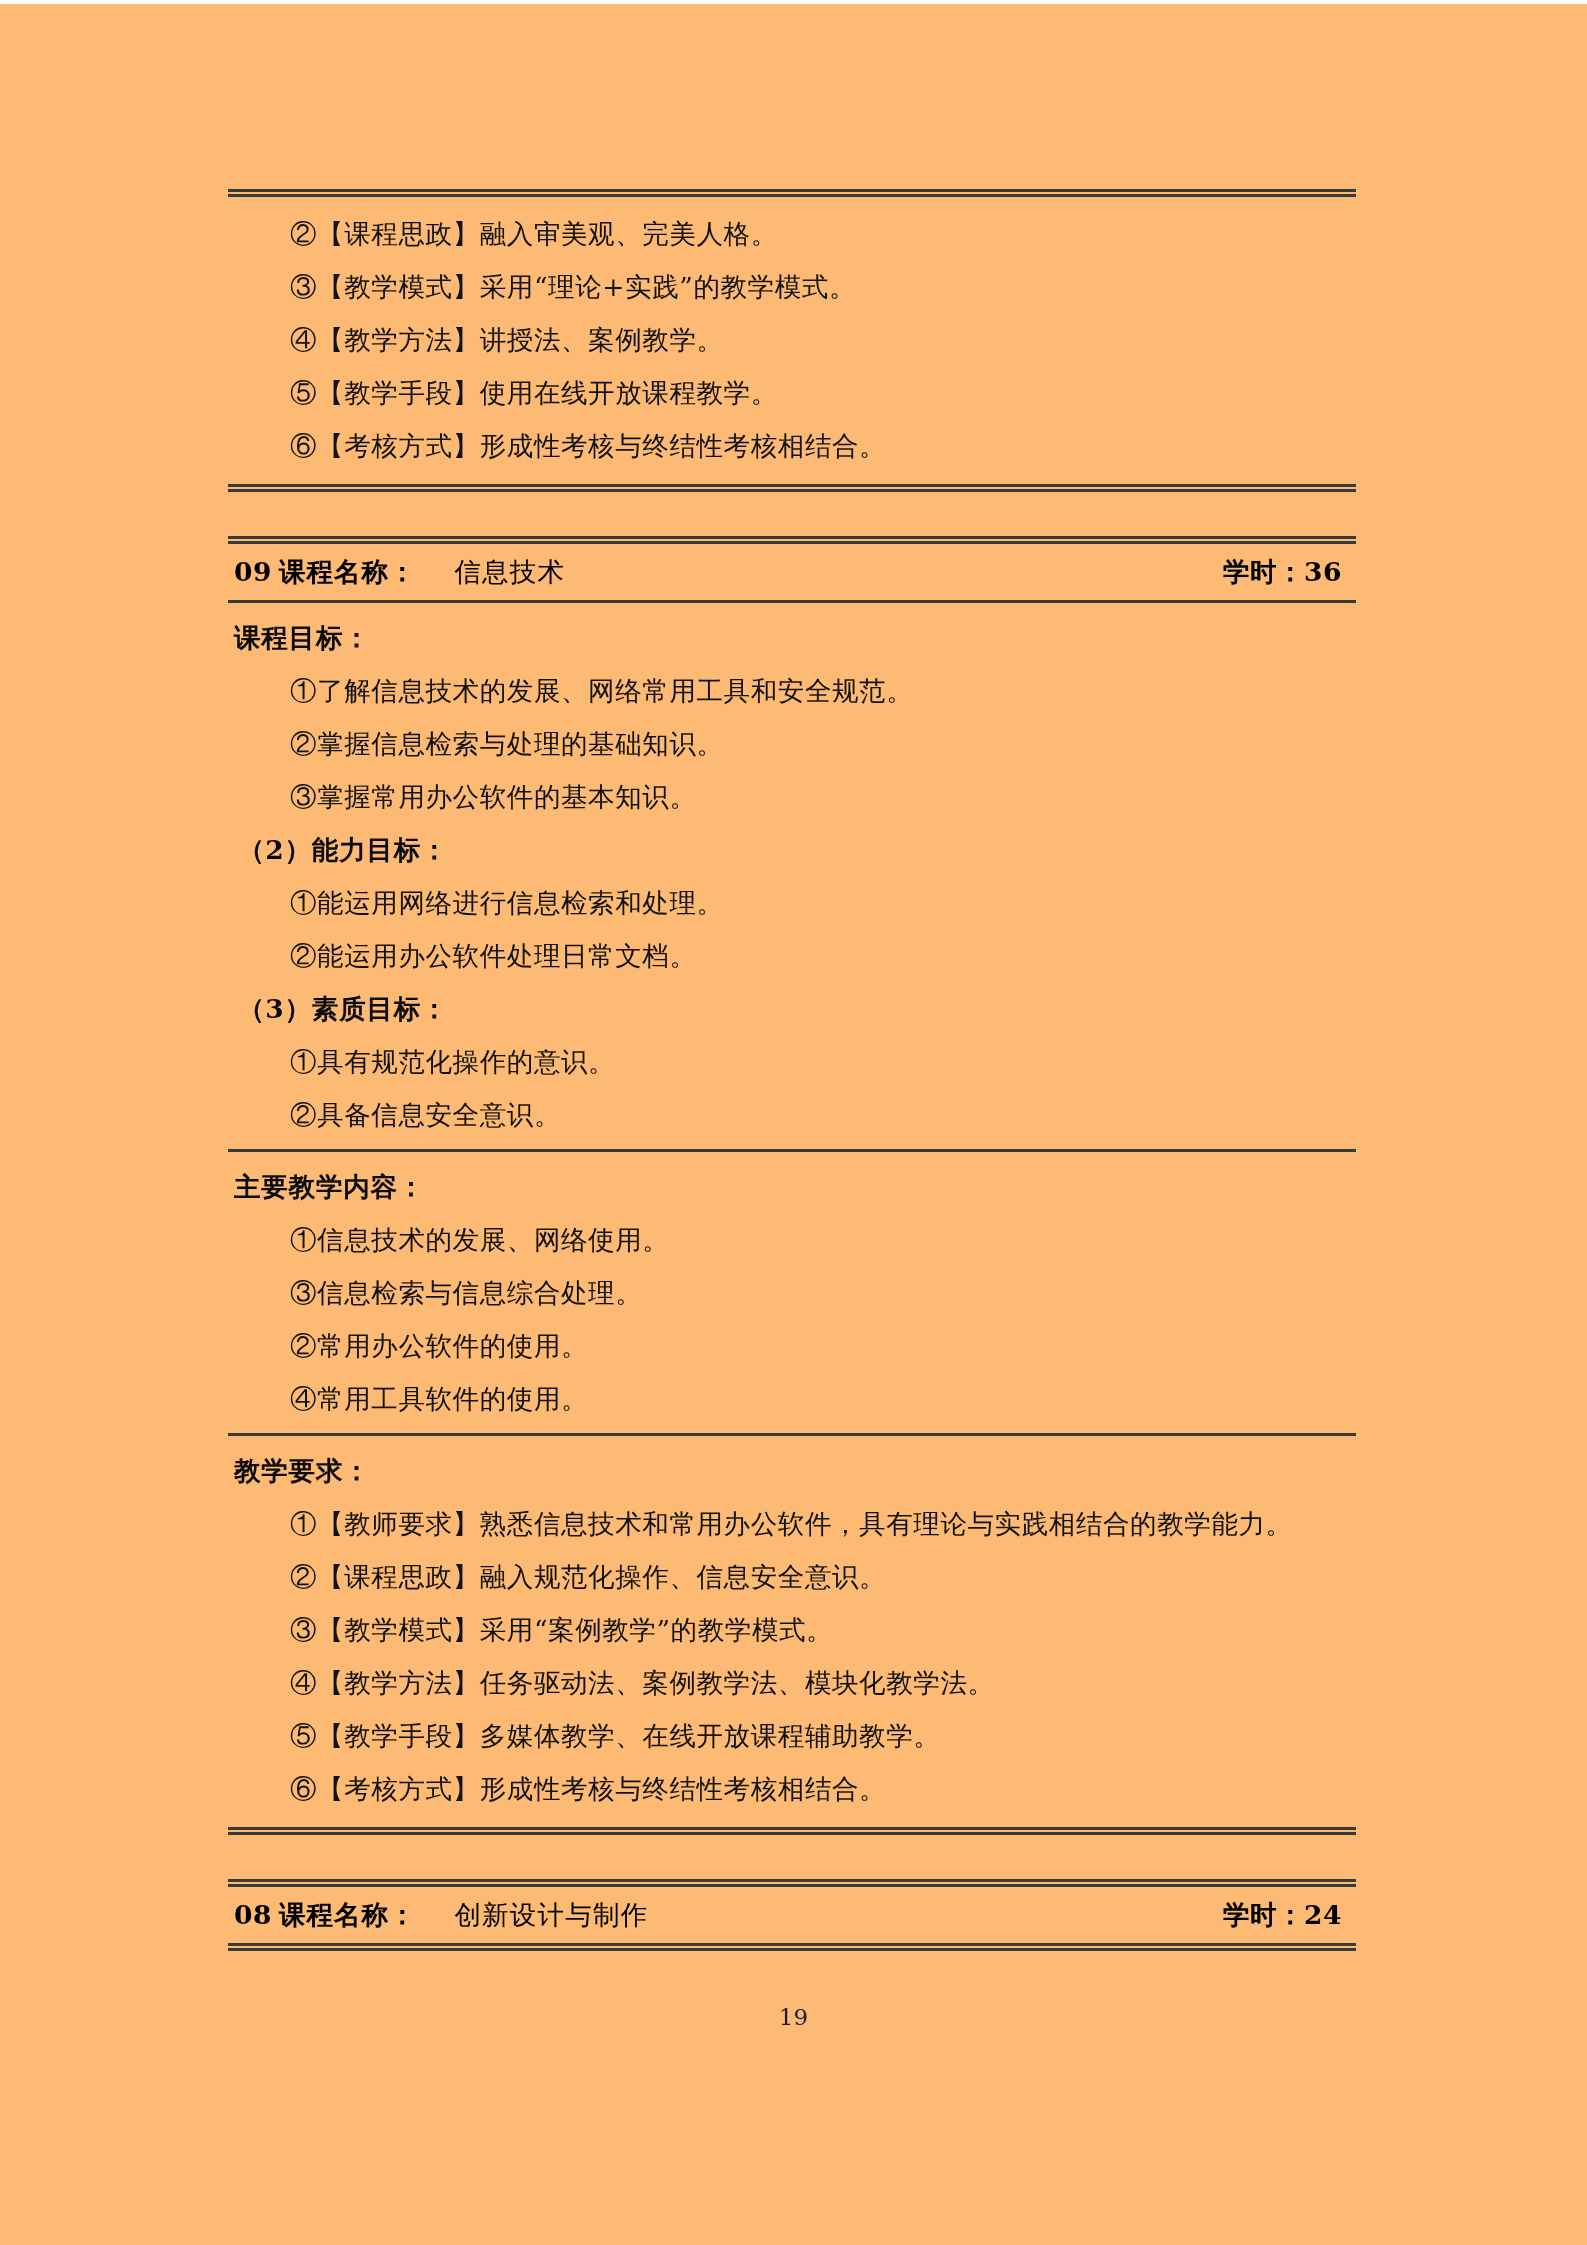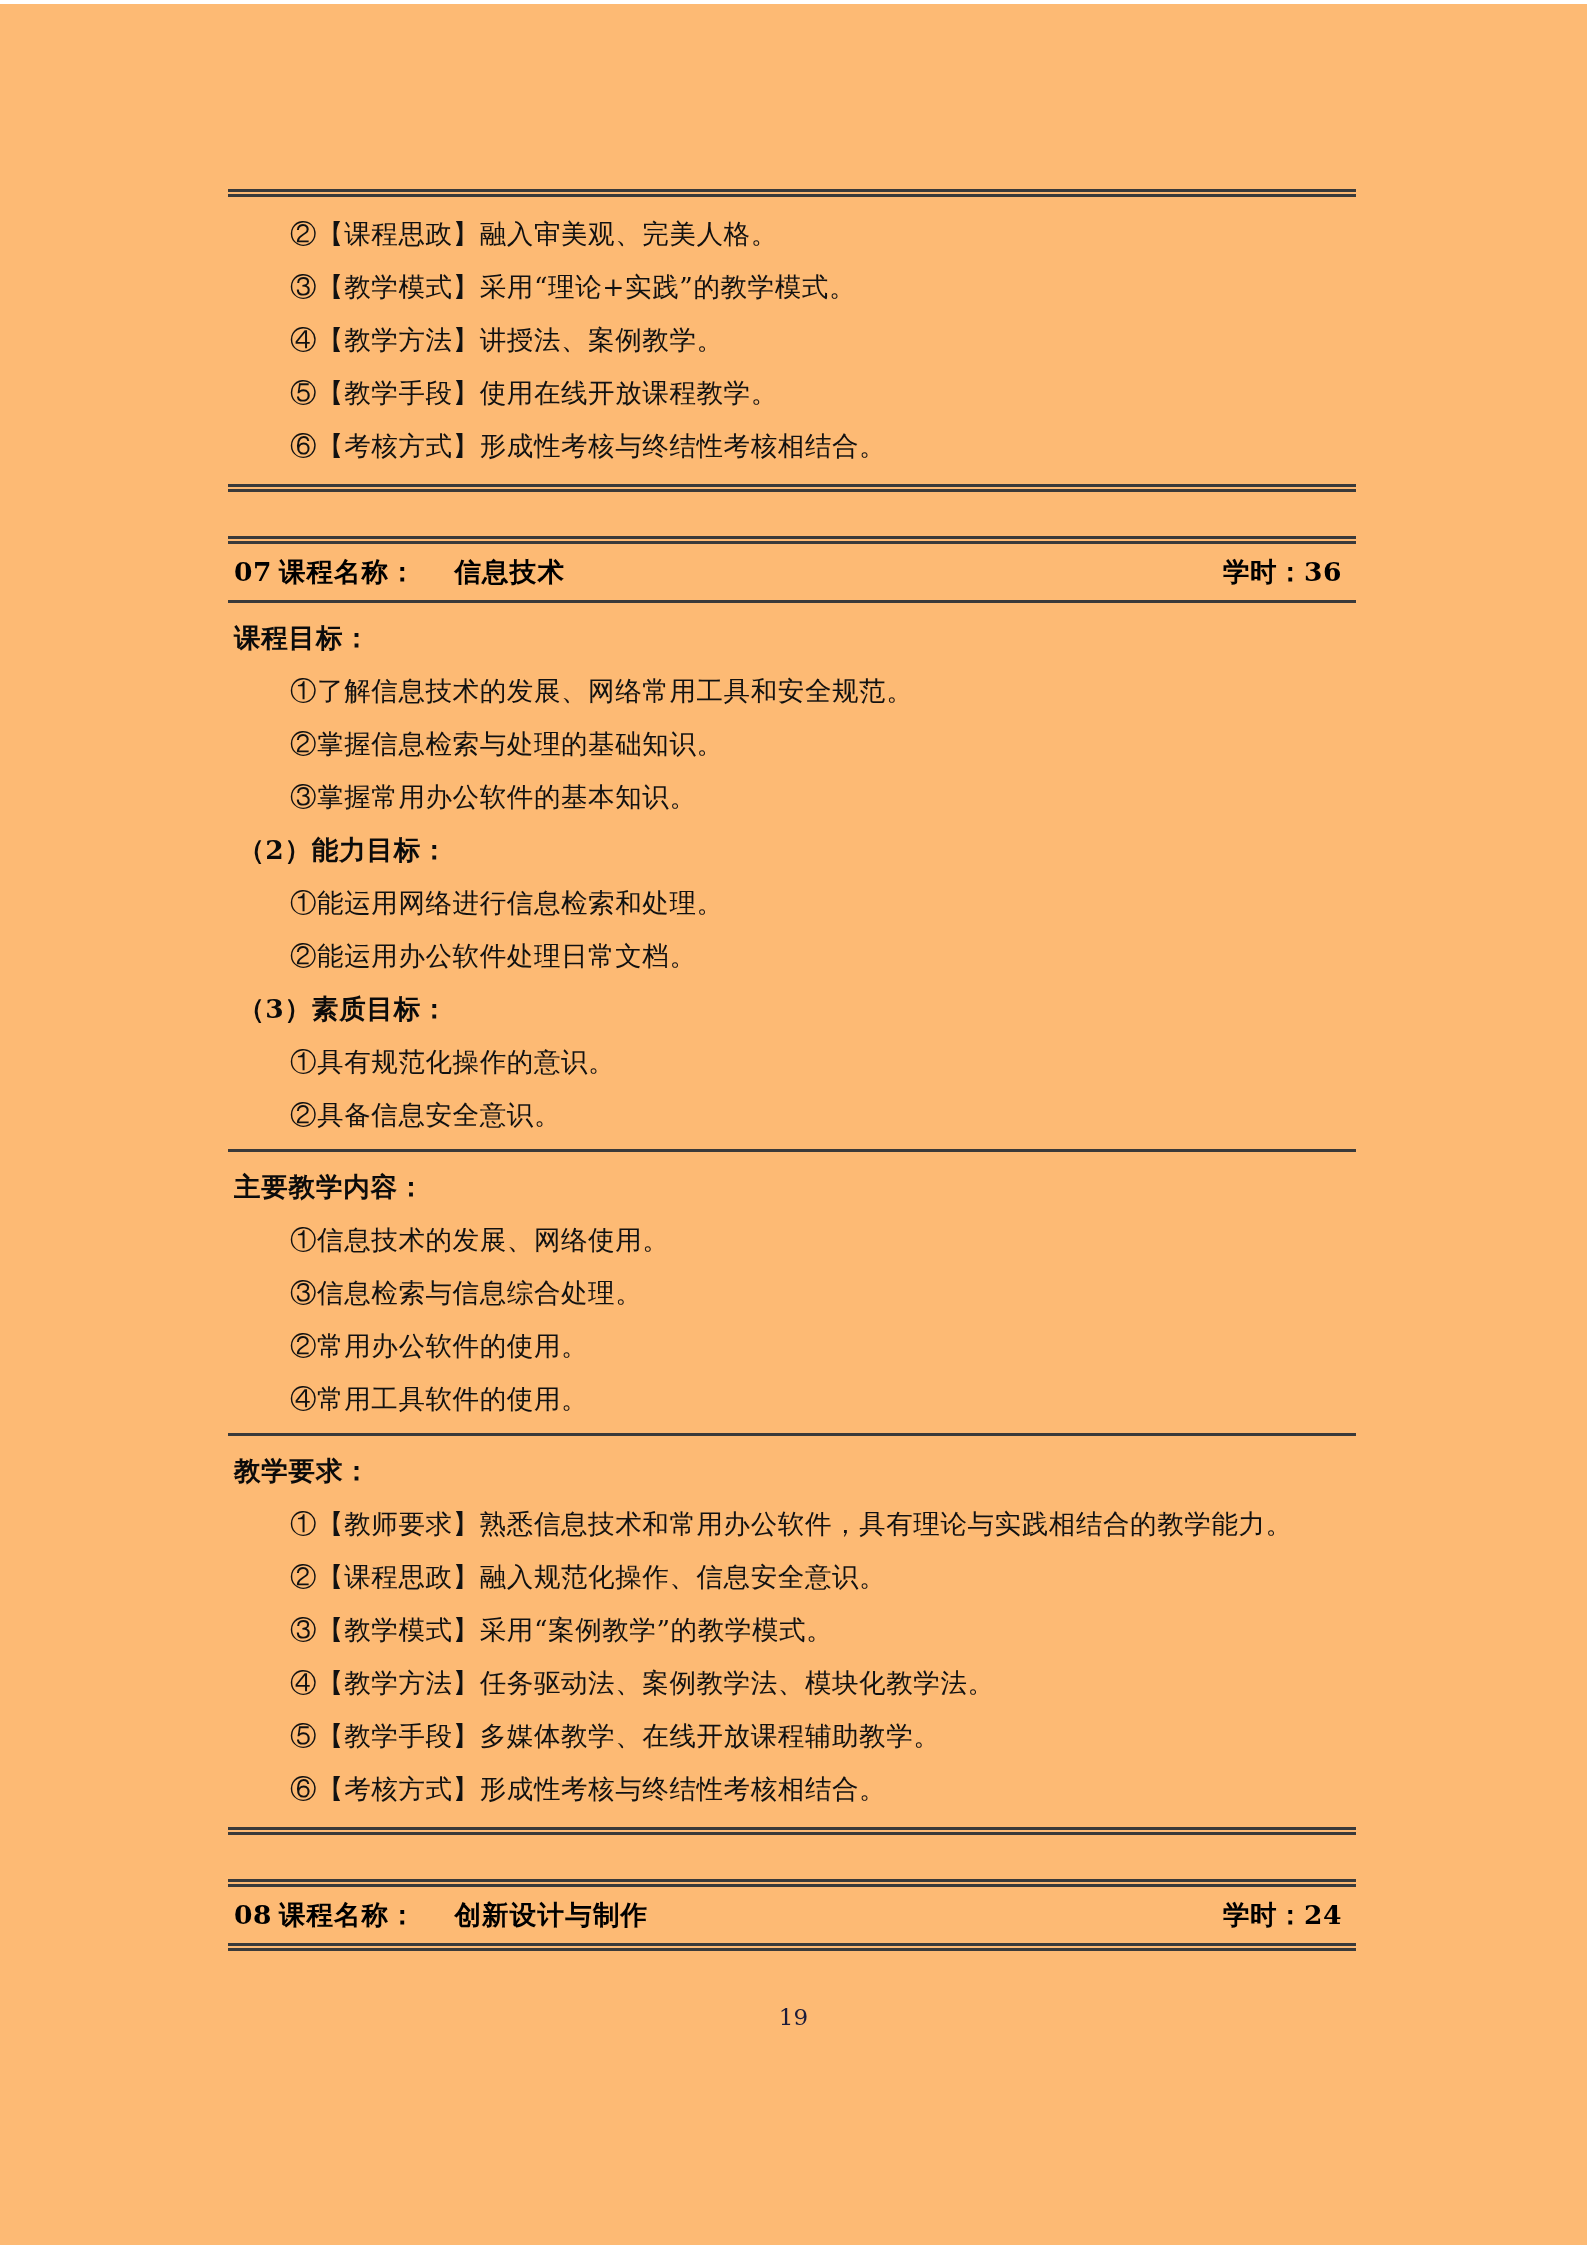--- a/index.html
+++ b/index.html
@@ -87,21 +87,21 @@
     padding-right: 14px;
     white-space: nowrap;
   }
   .course-left {
     display: flex;
     align-items: baseline;
   }
   .course-num { font-weight: bold; letter-spacing: 0.5px; }
   .course-label { font-weight: bold; letter-spacing: 1px; margin-left: 7px; }
   .course-name {
-    font-weight: bold;
+    font-weight: normal;
     margin-left: 38px;
     letter-spacing: 1.2px;
   }
   .course-hours {
     font-weight: bold;
     letter-spacing: 0.5px;
   }
   .course-hours .hours-num { font-weight: bold; }
 
   
@@ -141,21 +141,21 @@
       <div class="line indent-1">⑥【考核方式】形成性考核与终结性考核相结合。</div>
       <div class="pad-bot-sm"></div>
     </div>
     <div class="rule-double"></div>
 
     <div class="gap-lg"></div>
 
     <div class="rule-double"></div>
     <div class="course-row">
       <span class="course-left">
-        <span class="course-num">07</span>
+        <span class="course-num">09</span>
         <span class="course-label">课程名称：</span>
         <span class="course-name">信息技术</span>
       </span>
       <span class="course-hours">
         <span>学时：</span><span class="hours-num">36</span>
       </span>
     </div>
     <div class="rule-single"></div>
 
     <div class="block">

